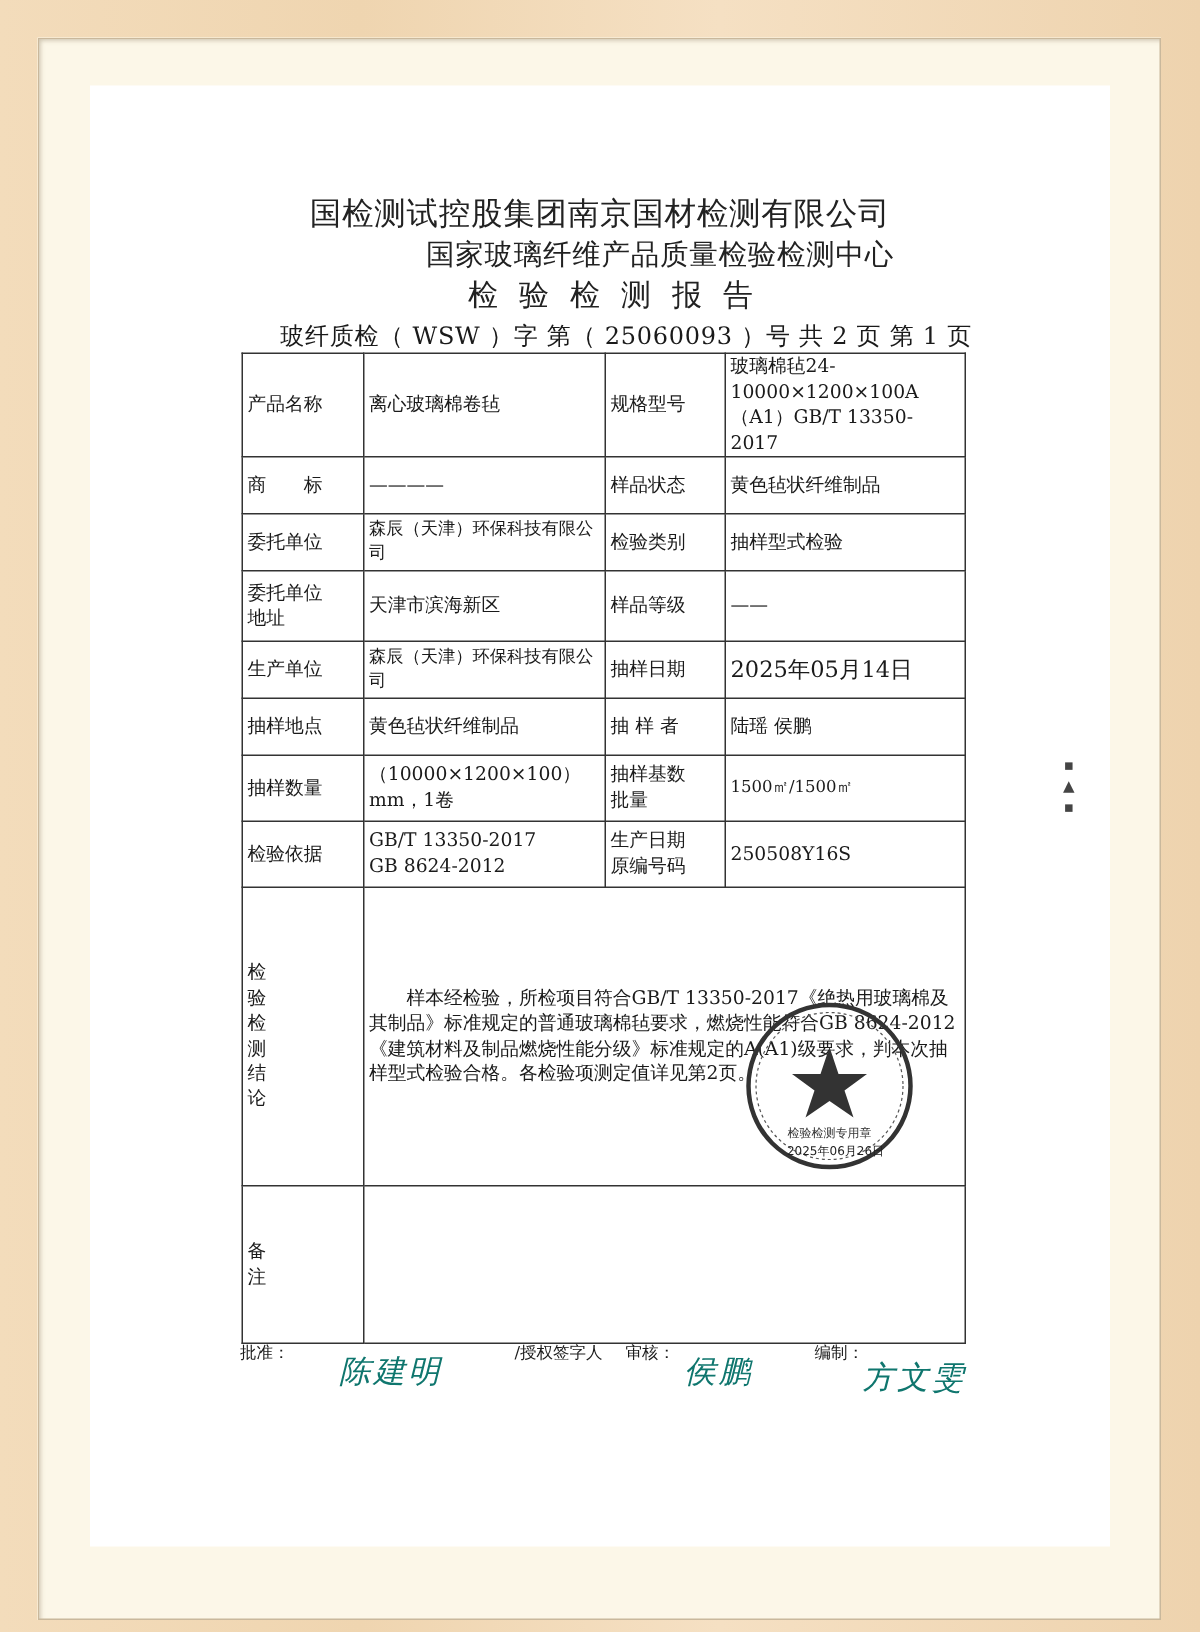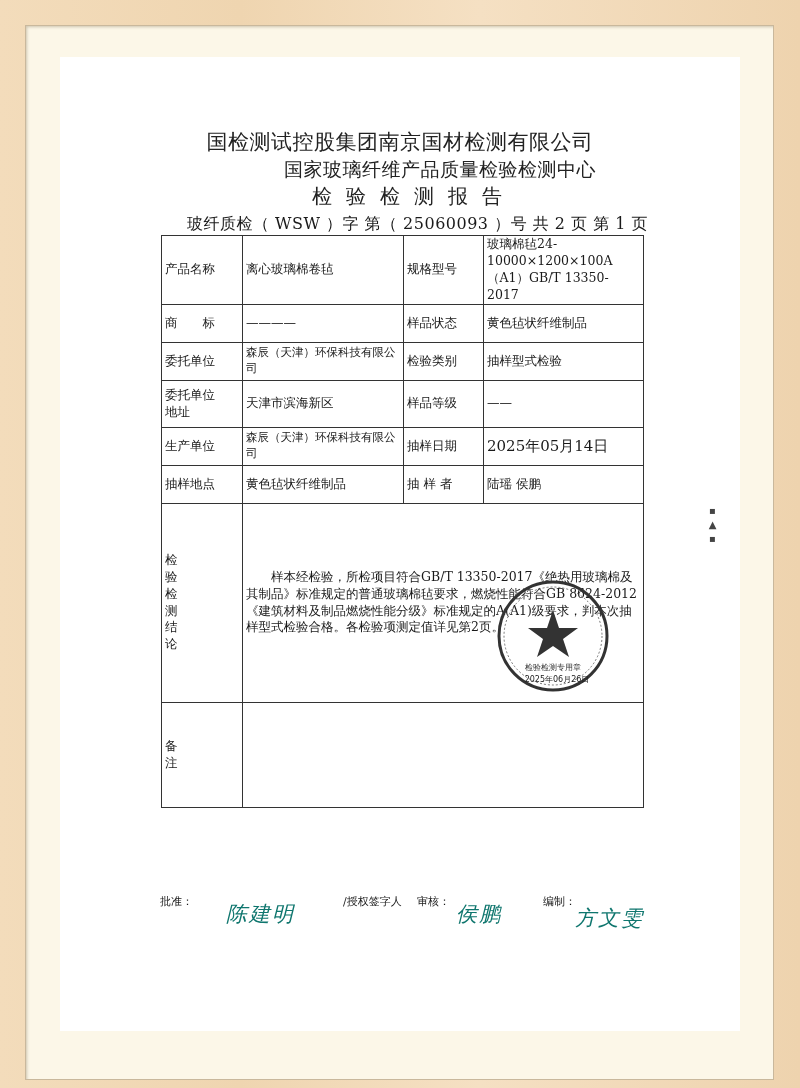--- a/index.html
+++ b/index.html
@@ -118,20 +118,35 @@
     <td style="font-size:11.5px">森辰（天津）环保科技有限公司</td>
     <td>抽样日期</td>
     <td style="font-size:15px">2025年05月14日</td>
   </tr>
   <tr style="height:38px">
     <td>抽样地点</td>
     <td>黄色毡状纤维制品</td>
     <td>抽 样 者</td>
     <td>陆瑶 侯鹏</td>
   </tr>
+  <tr style="height:44px">
+    <td>抽样数量</td>
+    <td class="mono">（10000×1200×100）mm，1卷</td>
+    <td class="small" style="white-space:pre-line">抽样基数
+批量</td>
+    <td style="font-size:11px">1500㎡/1500㎡</td>
+  </tr>
+  <tr style="height:44px">
+    <td>检验依据</td>
+    <td class="mono" style="white-space:pre-line">GB/T 13350-2017
+GB 8624-2012</td>
+    <td class="small" style="white-space:pre-line">生产日期
+原编号码</td>
+    <td class="mono">250508Y16S</td>
+  </tr>
   <tr style="height:199px">
     <td class="conclusion-label" style="white-space:pre-line">检
 验
 检
 测
 结
 论</td>
     <td colspan="3" class="conclusion-text">
       <p class="conclusion-para">样本经检验，所检项目符合GB/T 13350-2017《绝热用玻璃棉及其制品》标准规定的普通玻璃棉毡要求，燃烧性能符合GB 8624-2012《建筑材料及制品燃烧性能分级》标准规定的A(A1)级要求，判本次抽样型式检验合格。各检验项测定值详见第2页。</p>
       <svg class="seal" viewBox="0 0 116 116">

